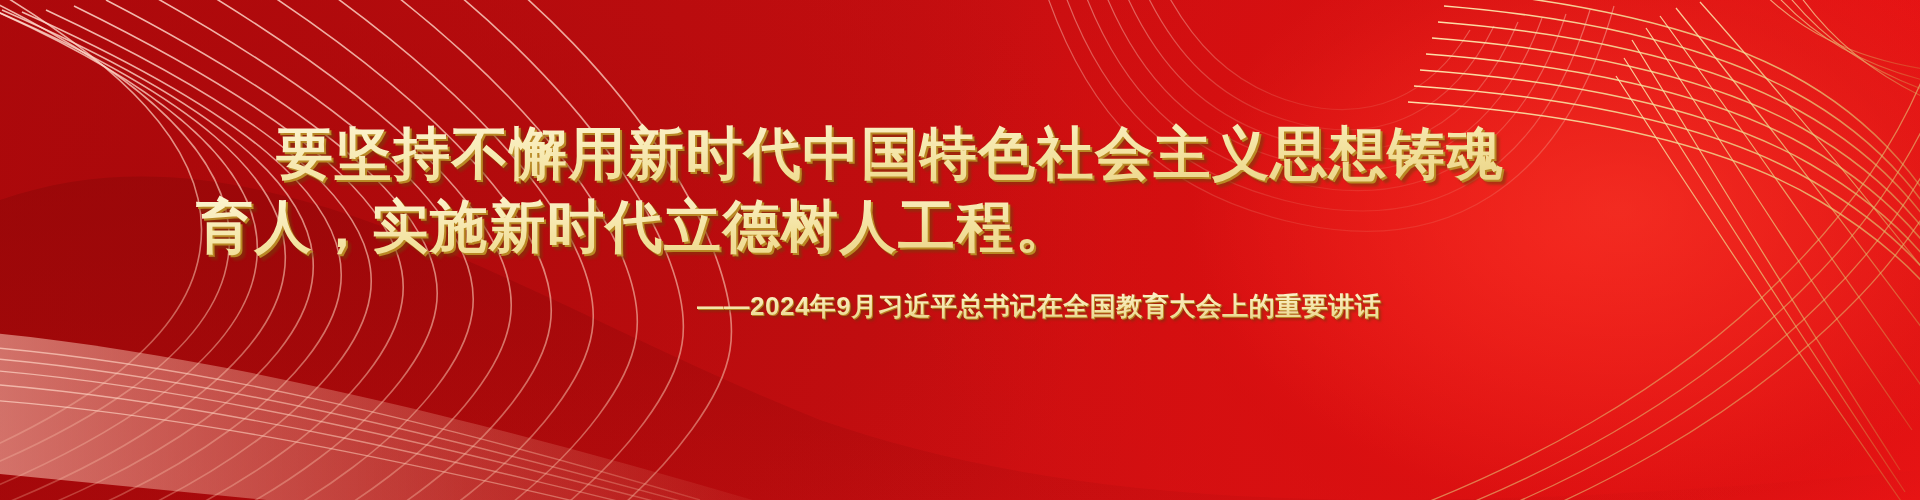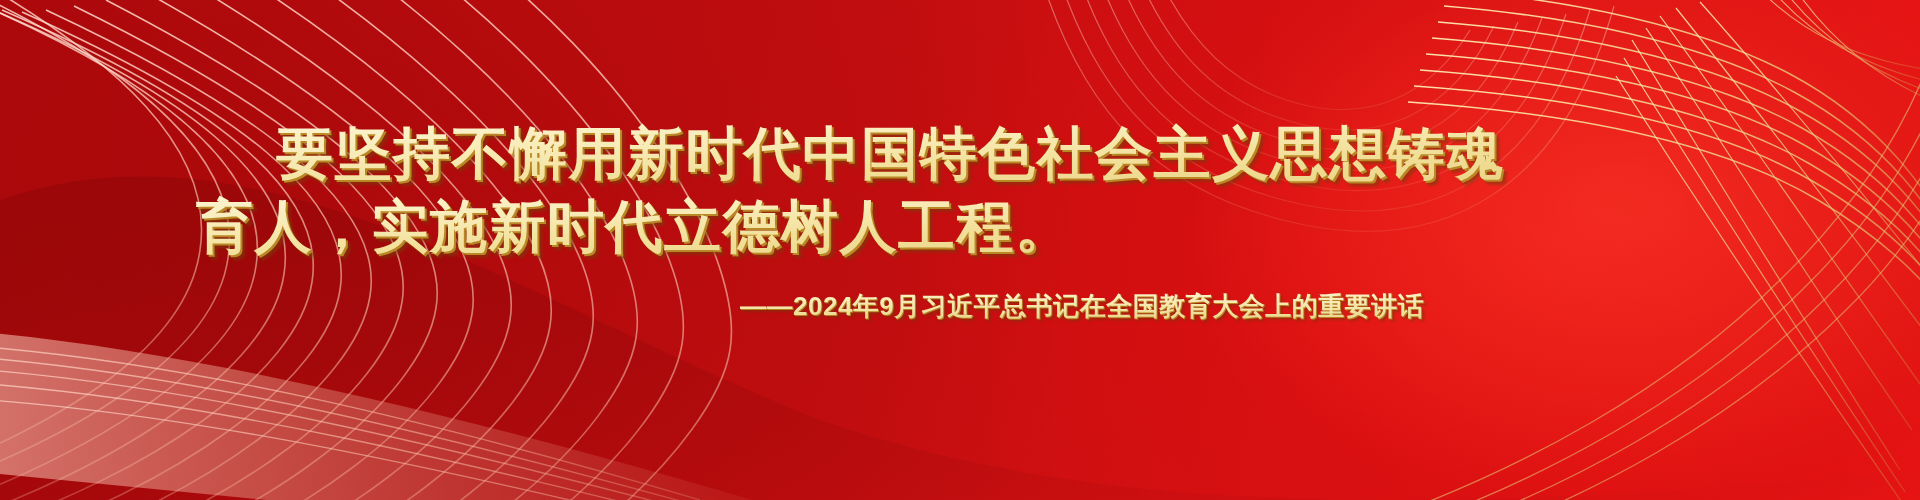--- a/index.html
+++ b/index.html
@@ -62,21 +62,20 @@
     font-size:26px;
     letter-spacing:0.5px;
     color:#f2e3ab;
     background:linear-gradient(180deg, #fdf4cf 0%, #f3e4a7 55%, #e7cf82 100%);
     -webkit-background-clip:text;
     background-clip:text;
     -webkit-text-fill-color:transparent;
     filter:
       drop-shadow(1.5px 1.5px 0px #b5831f)
       drop-shadow(2px 2px 1px rgba(110,55,8,0.5));
-    margin-left: 43px;
   }
 </style>
 </head>
 <body>
 
 <div id="banner">
 
   <svg class="bgsvg" viewBox="0 0 1920 500" preserveAspectRatio="none">
     <defs>
       <linearGradient id="paleG" x1="0" y1="0" x2="0" y2="1">

